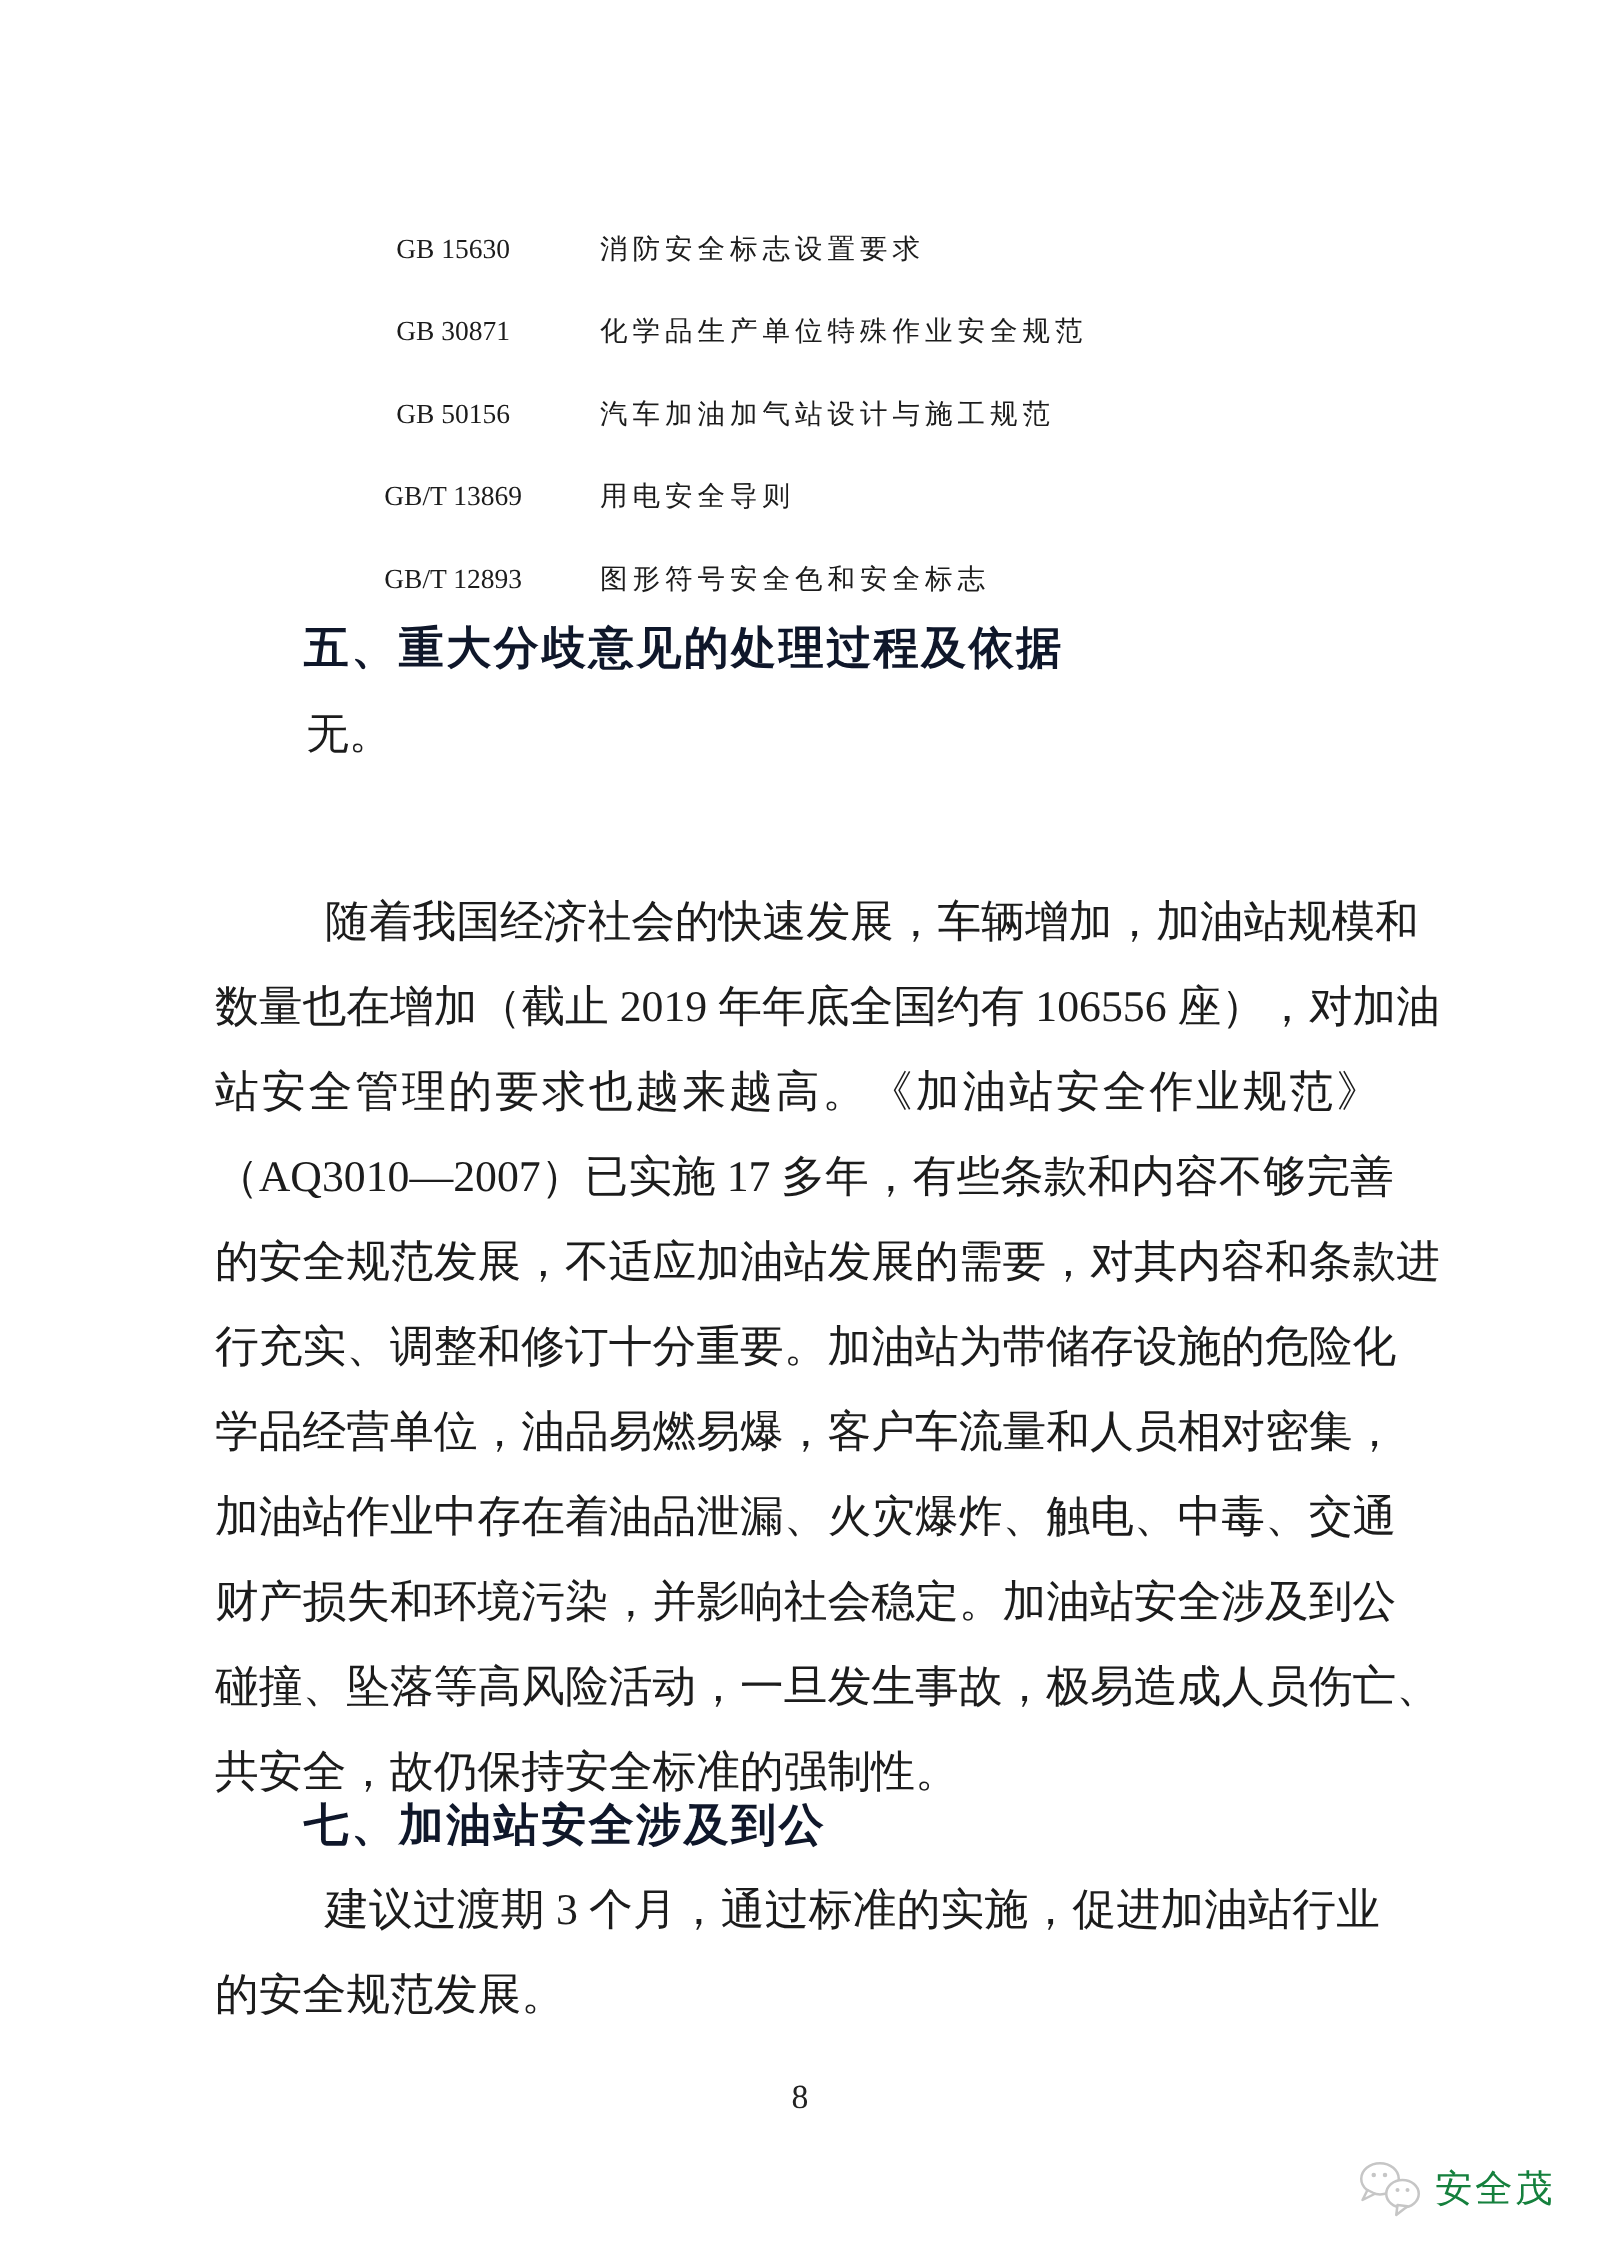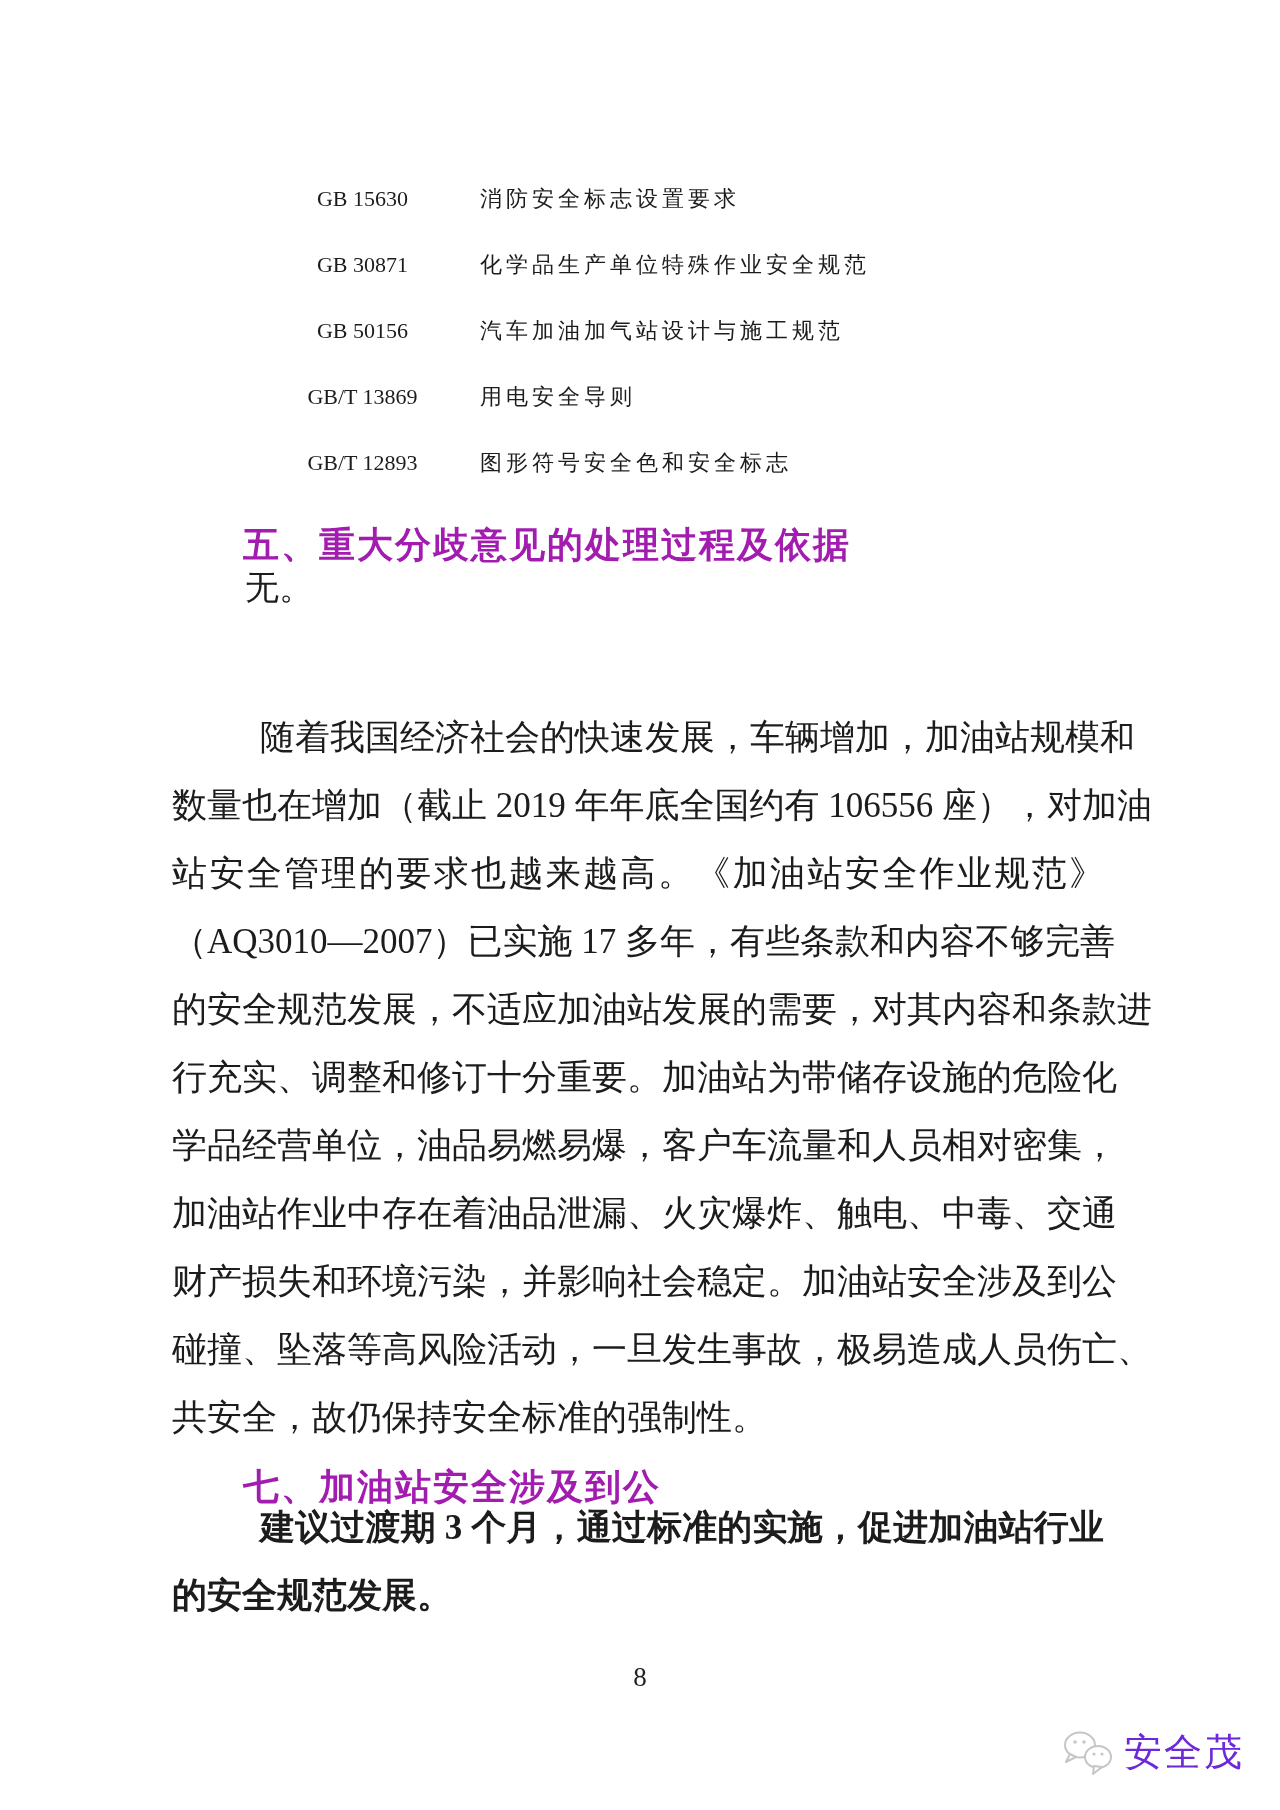--- a/index.html
+++ b/index.html
@@ -34,23 +34,22 @@
 
   
   .heading {
     position: absolute;
     left: 243px;
     font-family: "Liberation Sans", "DejaVu Sans", sans-serif;
     font-weight: 700;
     font-size: 36px;
     line-height: 44px;
     letter-spacing: 2px;
-    color: #a21caf;
+    color: #0f172a;
     white-space: nowrap;
-    margin-top: 27px;
   }
   .h5 { top: 496px; }
   .h6 { top: 631px; }
   .h7 { top: 1438px; }
 
   
   .single-line {
     position: absolute;
     left: 245px;
     top: 568px;
@@ -59,21 +58,21 @@
   }
 
   
   .body-block {
     position: absolute;
     left: 172px;
     width: 932px;
     font-size: 35px;
   }
   .body6 { top: 704px; }
-  .body7 { top: 1494px; font-weight: bold; }
+  .body7 { top: 1494px; }
   .line {
     line-height: 68px;
     height: 68px;
     text-align: justify;
     text-align-last: justify;
     text-justify: inter-character;
     white-space: nowrap;
   }
   .line.indent { padding-left: 88px; }
   .line.left { text-align: left; text-align-last: left; white-space: normal; }
@@ -93,23 +92,23 @@
   .watermark {
     position: absolute;
     top: 1727px;
     right: 36px;
     display: flex;
     align-items: center;
     gap: 6px;
   }
   .watermark .wm-label {
     font-family: "Liberation Sans", "DejaVu Sans", sans-serif;
-    font-size: 38px;
+    font-size: 30px;
     font-weight: 400;
-    color: #6d28d9;
+    color: #15803d;
     text-shadow: 1px 1px 0 #ffffff;
     letter-spacing: 2px;
   }
   .wm-icon { display: block; }
 </style>
 </head>
 <body>
 
 <div class="page">
 

